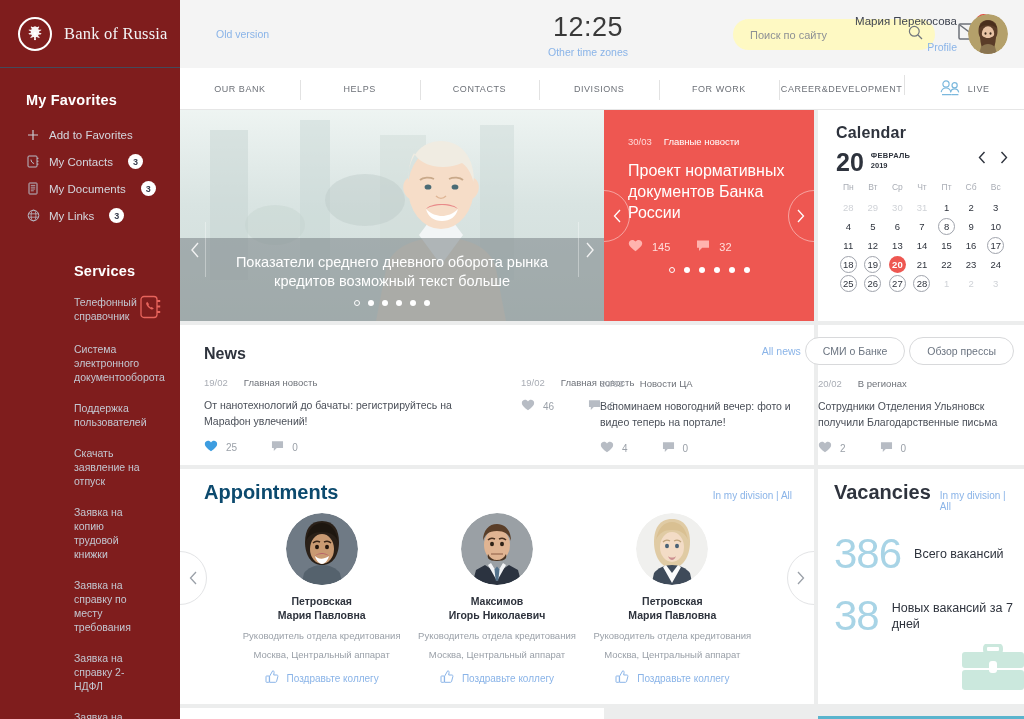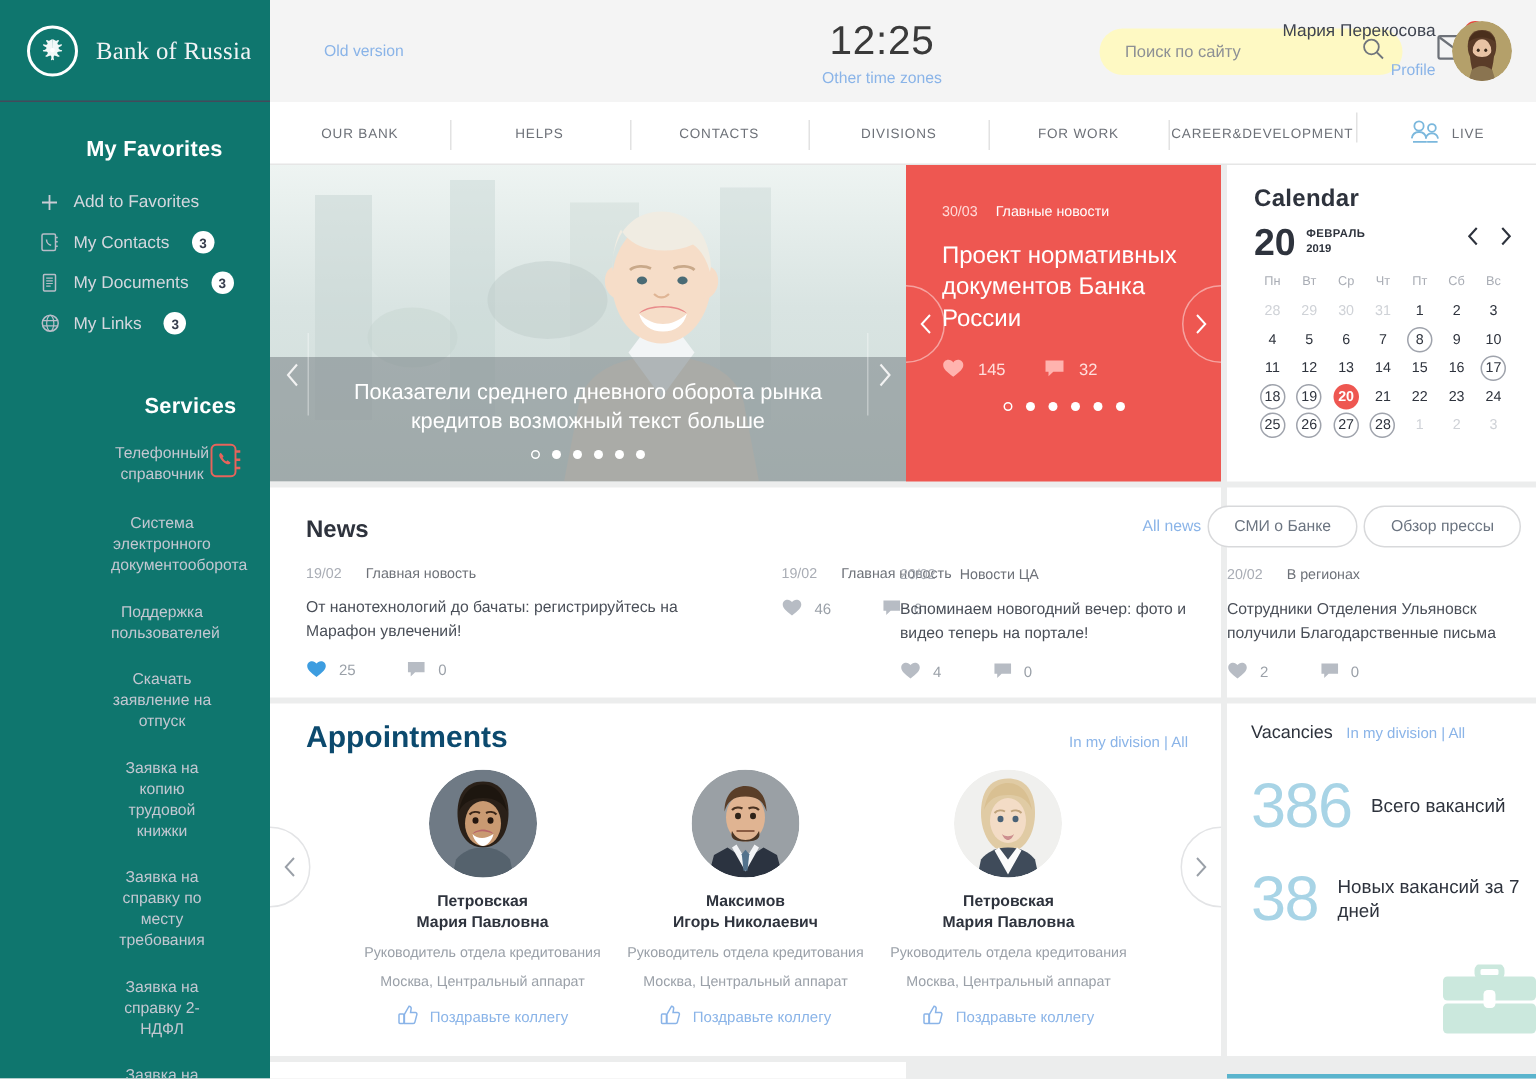--- a/index.html
+++ b/index.html
@@ -9,23 +9,22 @@
     background: #eceded;
     font-family: "Liberation Sans", sans-serif;
     -webkit-font-smoothing: antialiased;
   }
   .page { position: relative; width: 1024px; height: 719px; }
 
   
   .sidebar {
     position: absolute; left: 0; top: 0;
     width: 180px; height: 719px;
-    background: #0f766e;
+    background: #7f1d1d;
     overflow: hidden;
-    text-align: center;
   }
   .brand {
     height: 68px; display: flex; align-items: center;
     padding-left: 18px; gap: 12px;
     border-bottom: 1px solid #434a5b;
   }
   .brand-logo {
     width: 34px; height: 34px; border-radius: 50%;
     border: 2px solid #fff; flex: 0 0 auto;
     display: flex; align-items: center; justify-content: center;
@@ -279,21 +278,21 @@
   }
   .ap-arrow.left { left: -27px; justify-content: flex-end; padding-right: 8px; }
   .ap-arrow.right { right: -27px; justify-content: flex-start; padding-left: 8px; }
 
   
   .vacancies {
     position: absolute; left: 638px; top: 359px; width: 206px; height: 235px;
     background: #fff; padding: 12px 0 0 16px; overflow: hidden;
   }
   .vac-head { display: flex; align-items: baseline; gap: 9px; padding-right: 12px; }
-  .vac-title { font-size: 12px; font-weight: normal; color: #2e333d; }
+  .vac-title { font-size: 20px; font-weight: bold; color: #2e333d; }
   .vac-links { font-size: 10px; color: #8ab4e8; cursor: pointer; }
   .vac-row { display: flex; align-items: center; gap: 13px; margin-top: 22px; }
   .vac-num { font-size: 42px; color: #a8d4e6; font-weight: 300; line-height: 40px; letter-spacing: -1px; }
   .vac-lbl { font-size: 12.5px; color: #2e333d; line-height: 16px; }
   .briefcase { position: absolute; right: 0px; bottom: 6px; }
 
   
   .sliver-white {
     position: absolute; left: 0; top: 598px; width: 424px; height: 21px; background: #fff;
   }

